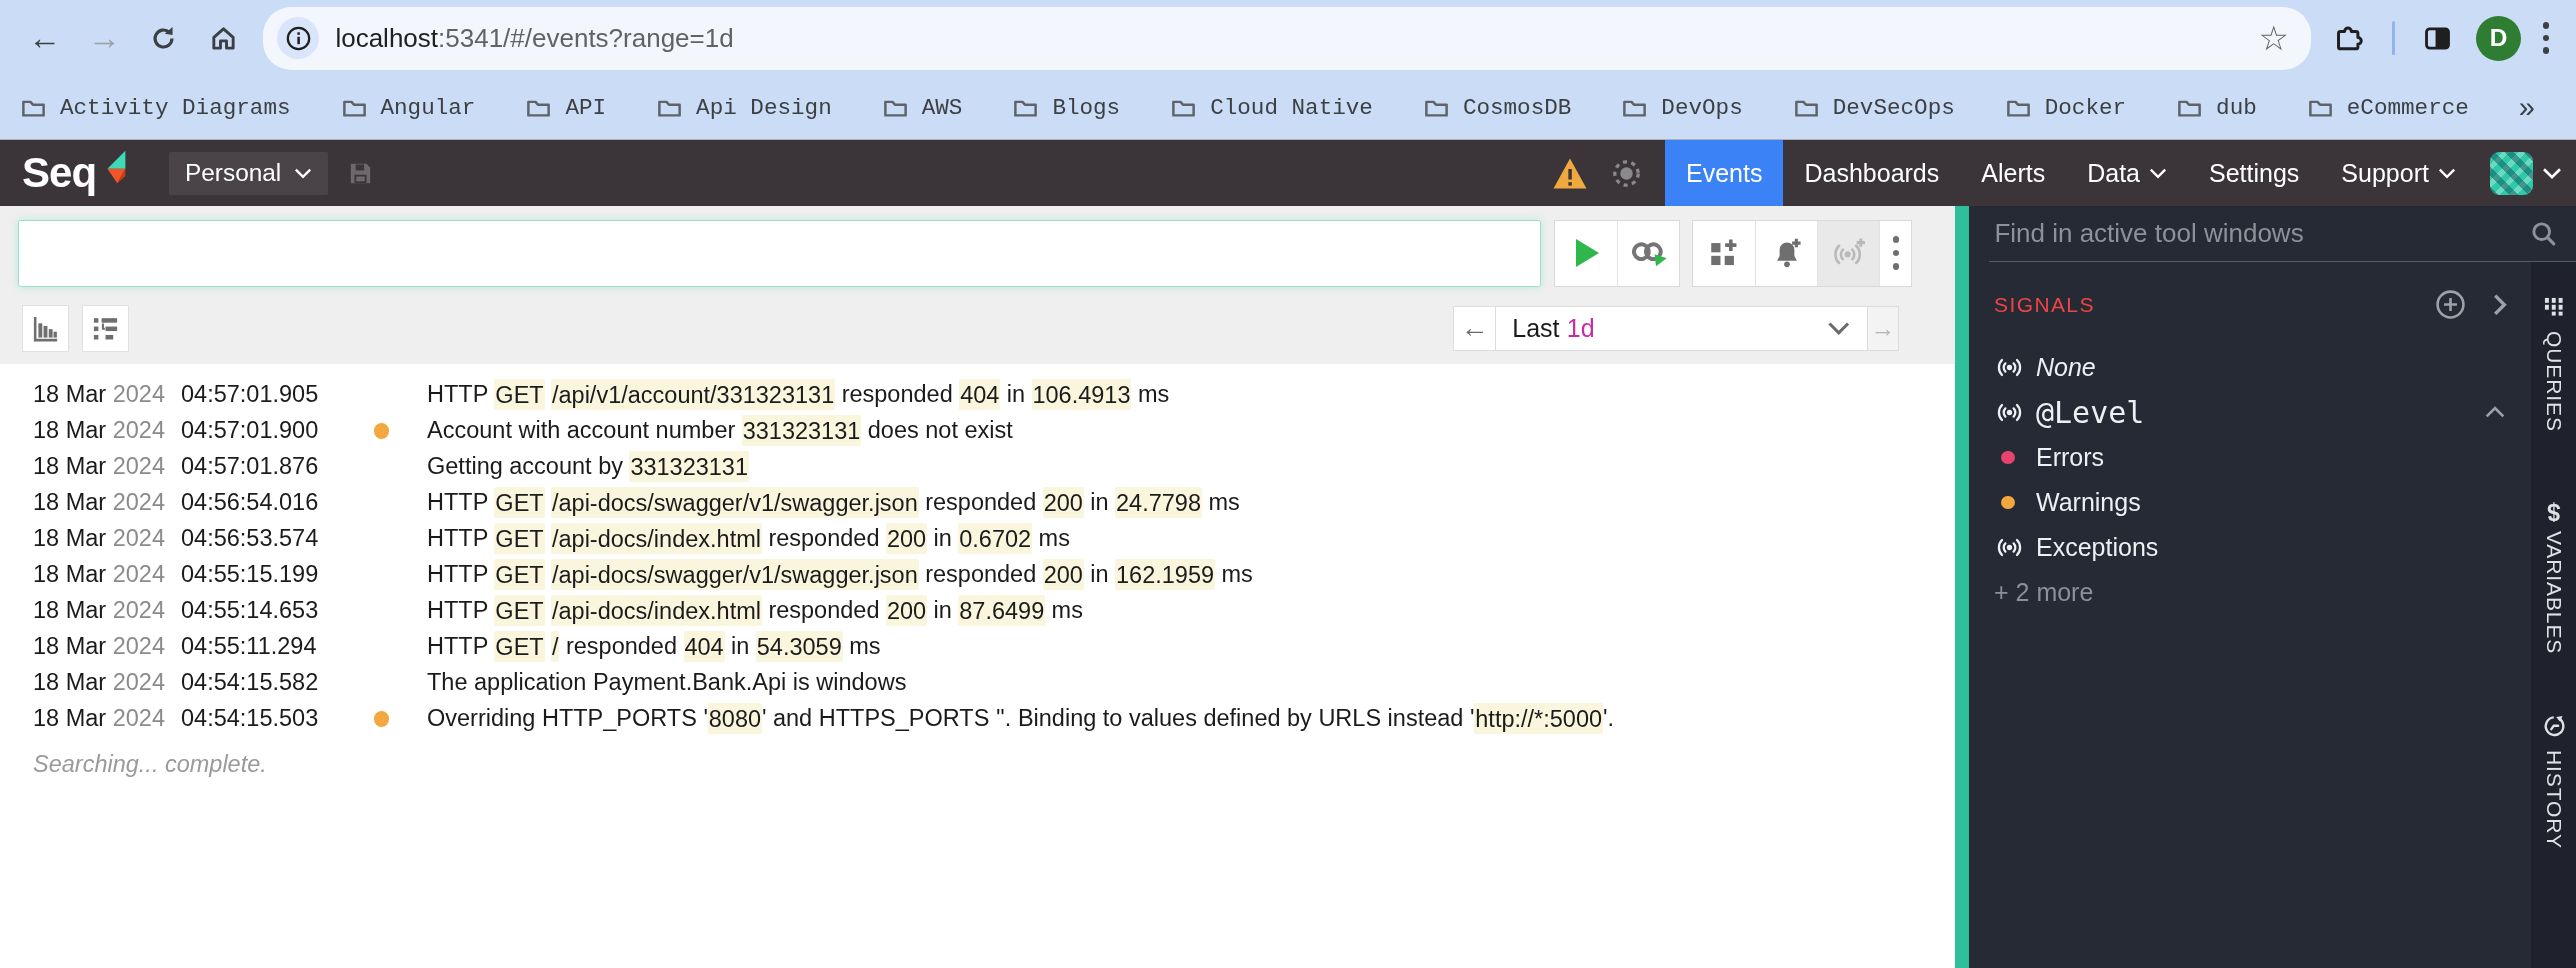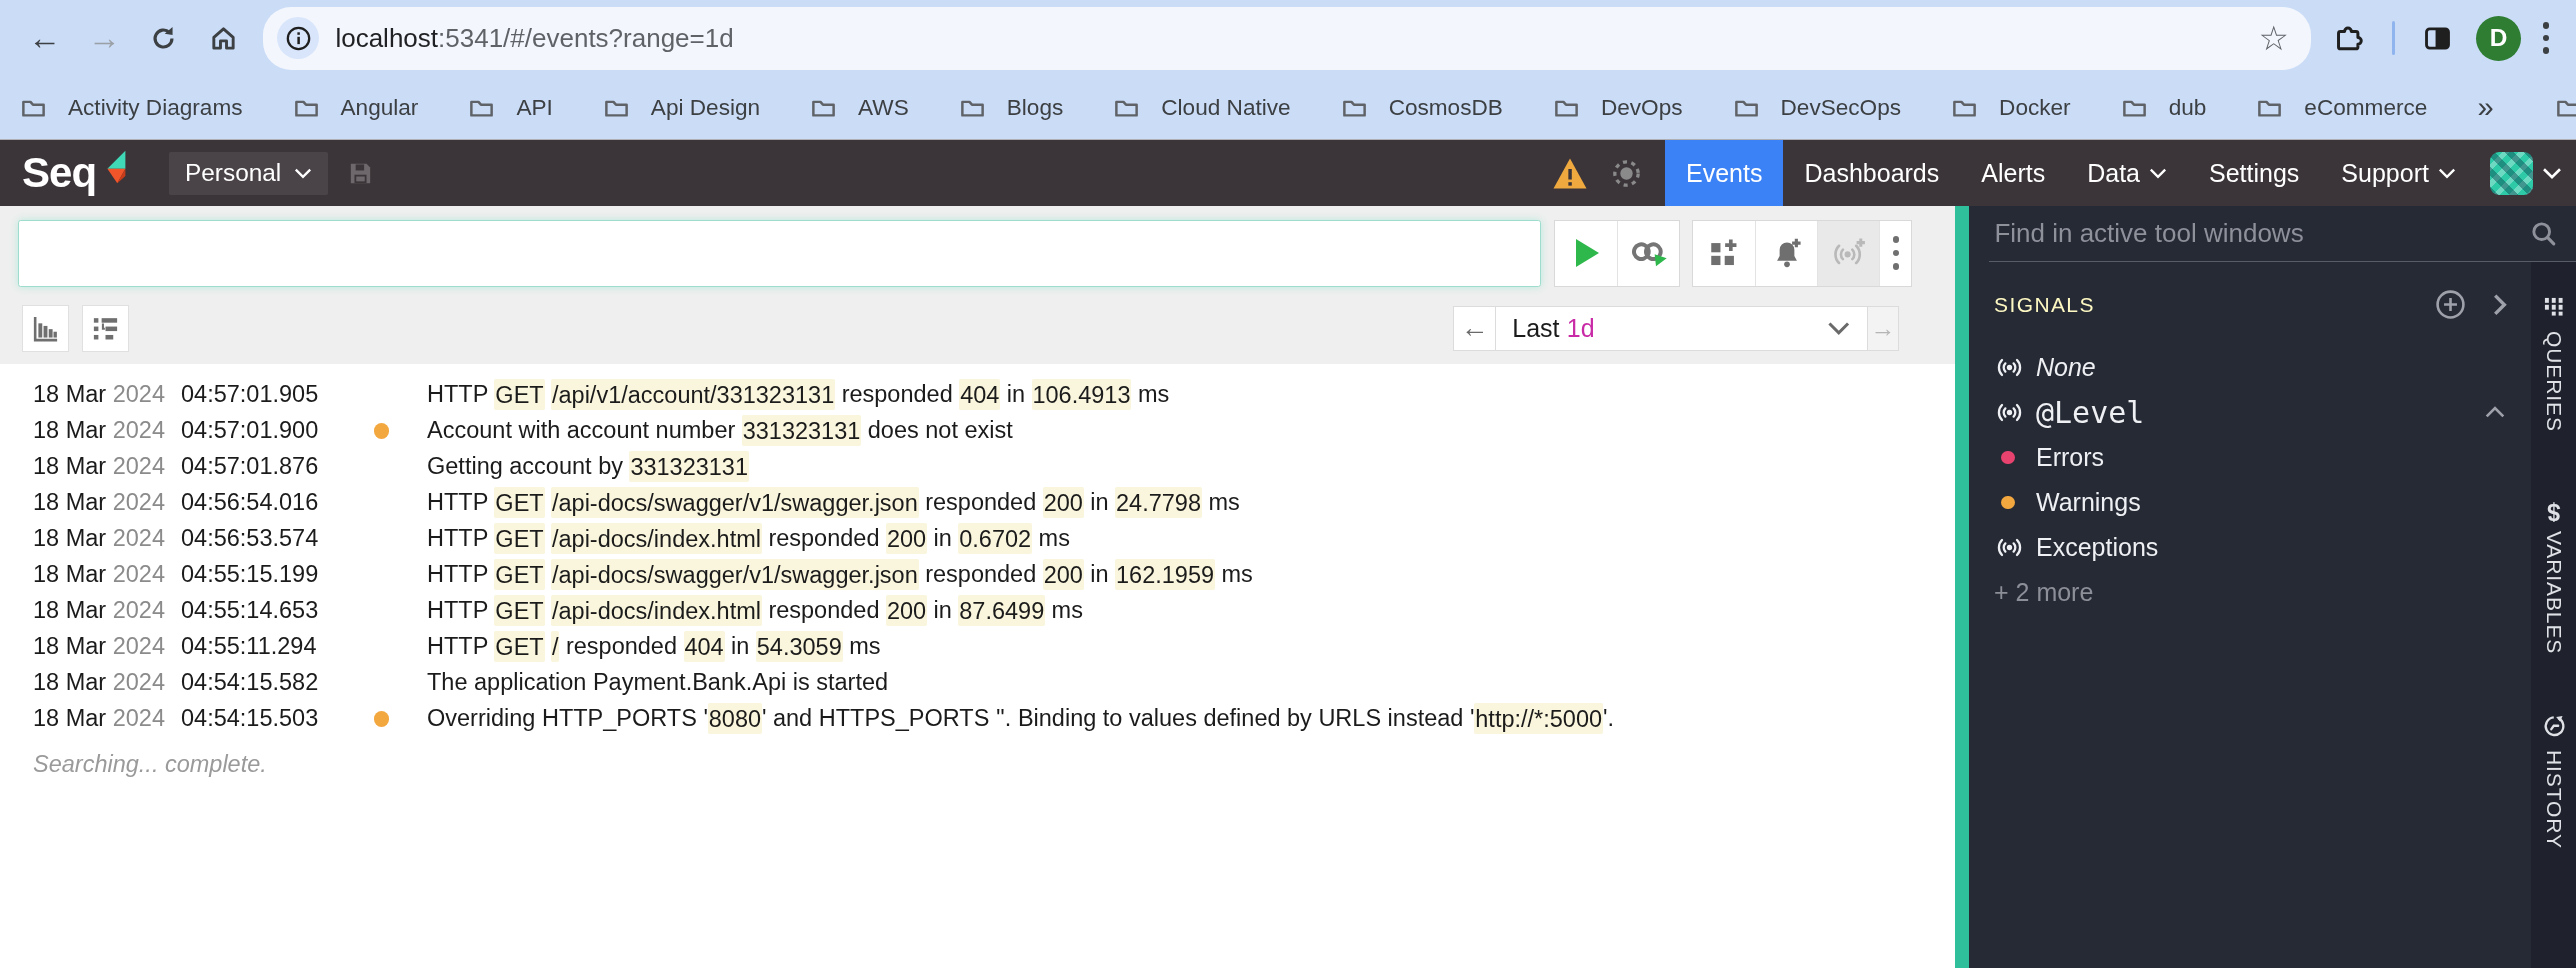--- a/index.html
+++ b/index.html
@@ -18,21 +18,21 @@
   .url-text .host { color:#202124; }
   .pill-star { font-size:34px; color:#5f6368; padding-right:7.2px; }
   .chrome-divider { width:2.7px; height:34px; background:#90b4ee; margin:0 12.6px; border-radius:1.8px; }
   .chrome-avatar { width:45px; height:45px; border-radius:50%; background:#2e7d32; color:#fff; display:flex;
                    align-items:center; justify-content:center; font-size:24.4px; font-weight:bold; margin:0 9px; }
   .vdots { display:flex; flex-direction:column; gap:6.3px; padding:0 12.6px; }
   .vdots i { width:6.3px; height:6.3px; border-radius:50%; background:#3c4043; }
 
   .bookmarks { height:64px; display:flex; align-items:center; padding:0 20px; font-size:22.6px; color:#3c4043;
                border-bottom:1.8px solid #aeb0b4; }
-  .bm { display:flex; align-items:flex-end; gap:21px; margin-right:50px; white-space:nowrap; }
+  .bm { display:flex; align-items:flex-end; gap:13px; margin-right:50px; white-space:nowrap;font-family:Liberation Mono, monospace; }
   .bm svg { flex:0 0 auto; }
   .bm-spacer { flex:1; }
   .bm-overflow { font-size:29px; color:#3c4043; margin-right:23.5px; }
 
   
   .seq-header { height:66px; background:#3b3539; display:flex; align-items:stretch; color:#fff; }
   .logo-wrap { display:flex; align-items:center; padding-left:22px; }
   .logo { font-size:42px; font-weight:bold; letter-spacing:-0.9px; }
   .logo-mark { margin:-12.6px 0 0 5.4px; }
   .workspace { align-self:center; margin-left:40px; background:#4a4448; height:43px; padding:0 16.3px;
@@ -94,21 +94,21 @@
   .sidebar { width:621px; flex:0 0 auto; background:#262a35; border-left:14.5px solid #2fbf9a;
              display:flex; flex-direction:column; }
   .side-search { height:56px; display:flex; align-items:center; margin:0 0 0 20px; padding:0 18px 0 5.4px;
                  border-bottom:1.8px solid #585c68; }
   .find-input { flex:1; background:transparent; border:none; outline:none; font-size:26px; color:#dfe1e6;
                 font-family:"Liberation Sans", sans-serif; }
   .find-input::placeholder { color:#8e909a; }
   .side-body { flex:1; display:flex; min-height:0; }
   .panel { flex:1; padding:27px 0 0 25px; }
   .signals-head { display:flex; align-items:center; padding-right:23.5px; margin-bottom:25px; }
-  .signals-title { font-size:21px; letter-spacing:1.4px; color:#fef9c3; }
+  .signals-title { font-size:21px; letter-spacing:1.4px; color:#ef4444; }
   .signals-head .hicons { margin-left:auto; display:flex; align-items:center; gap:25px; }
   .sig-item { display:flex; align-items:center; height:45px; font-size:25px; color:#eef0f3; padding-right:25px; }
   .sig-ic { width:42px; display:flex; align-items:center; flex:0 0 auto; }
   .sig-dot { width:13.5px; height:13.5px; border-radius:50%; margin-left:7.2px; }
   .sig-label.italic { font-style:italic; }
   .sig-label.mono { font-family:"DejaVu Sans Mono", monospace; font-size:30px; }
   .sig-item .chev-up { margin-left:auto; }
   .sig-item.more { color:#8d8f98; }
 
   .tabstrip { width:45px; flex:0 0 auto; background:#1f222c; display:flex; flex-direction:column;
@@ -506,21 +506,21 @@
             </span>
     <span class="emsg"><span>HTTP </span><span class="hl">GET</span><span> </span><span class="hl">/</span><span> responded </span><span class="hl">404</span><span> in </span><span class="hl">54.3059</span><span> ms</span></span>
   </div>
 
   <div class="erow">
     <span class="edate"><span class="ed">18 Mar</span> <span class="ey">2024</span></span>
     <span class="etime">04:54:15.582</span>
     <span class="edot">
               <span class="dot hidden"></span>
             </span>
-    <span class="emsg"><span>The application Payment.Bank.Api is started</span></span>
+    <span class="emsg"><span>The application Payment.Bank.Api is windows</span></span>
   </div>
 
   <div class="erow">
     <span class="edate"><span class="ed">18 Mar</span> <span class="ey">2024</span></span>
     <span class="etime">04:54:15.503</span>
     <span class="edot">
               <span class="dot"></span>
             </span>
     <span class="emsg"><span>Overriding HTTP_PORTS '</span><span class="hl">8080</span><span>' and HTTPS_PORTS ''. Binding to values defined by URLS instead '</span><span class="hl">http://*:5000</span><span>'.</span></span>
   </div>

